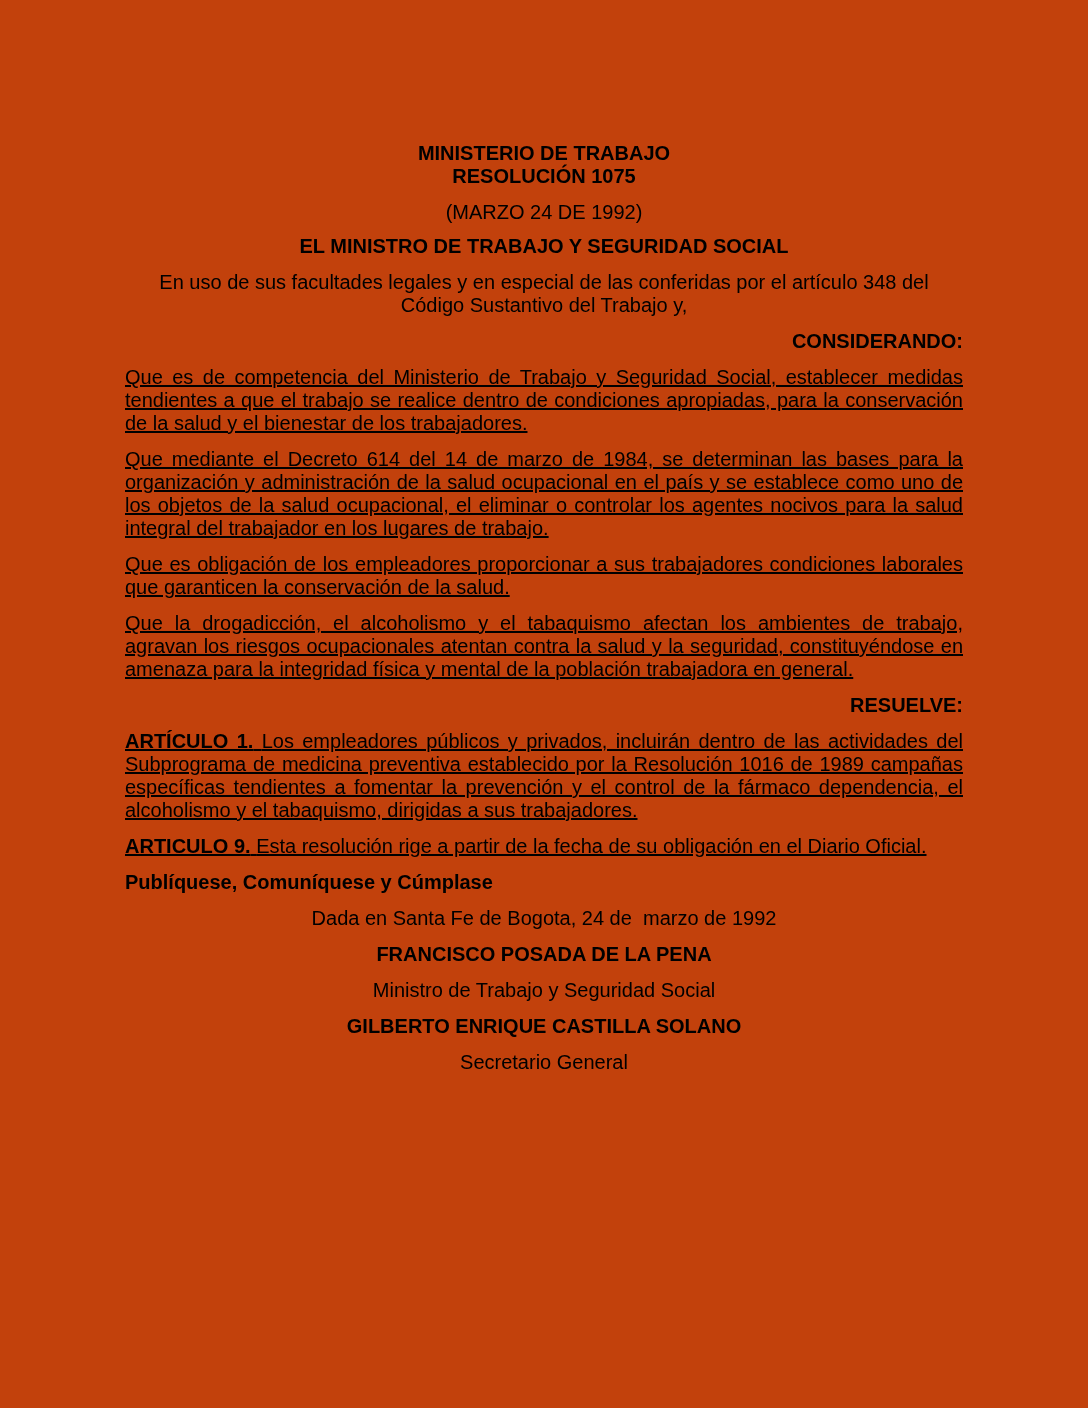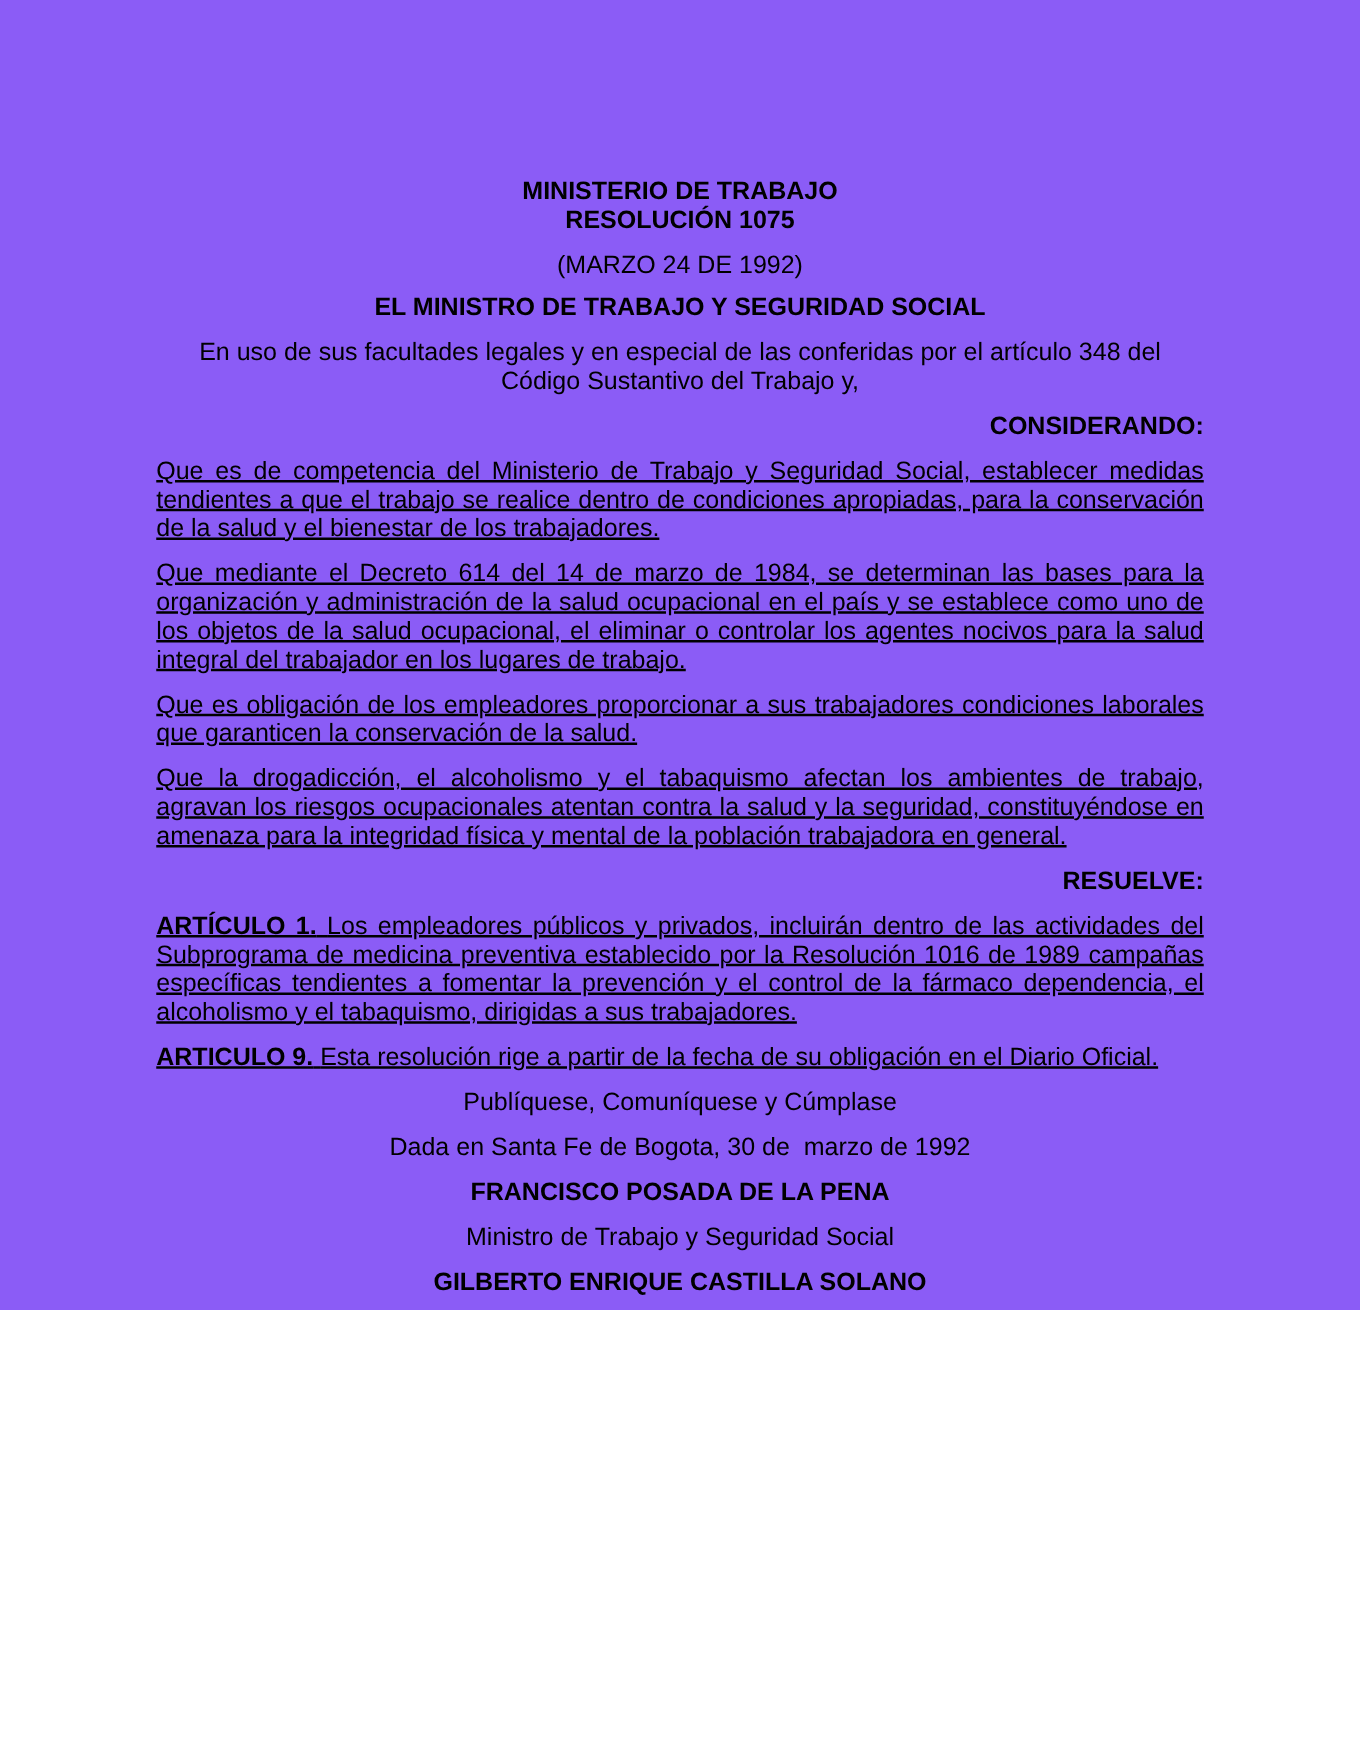--- a/index.html
+++ b/index.html
@@ -3,41 +3,41 @@
 <meta charset="utf-8">
 <style>
   html, body {
     margin: 0;
     padding: 0;
     background: #ffffff;
   }
   .page {
     position: relative;
     width: 1088px;
-    height: 1048px;
-    background: #8b5cf6;
+    height: 1408px;
+    background: #c2410c;
     color: #000000;
     font-family: "Liberation Sans", sans-serif;
     font-size: 20px;
     line-height: 23px;
     box-sizing: border-box;
     overflow: hidden;
   }
   .content {
     width: 838px;
     margin: 0 auto;
     padding-top: 142px;
   }
   .content p,
   .content div.block {
     margin: 0 0 13px 0;
   }
   .center { text-align: center; }
   .justify { text-align: justify; text-decoration: underline; }
-  .left { text-align: center; }
+  .left { text-align: left; font-weight: bold; }
   .bold { font-weight: bold; margin-top: 11px; }
   .section-heading {
     margin: 4px 0 13px 0;
     text-align: right;
     font-weight: bold;
   }
   .article-label { font-weight: bold; }
   .dateline { white-space: pre-wrap; }
 </style>
 </head>
@@ -75,21 +75,21 @@
       <span>Los empleadores públicos y privados, incluirán dentro de las actividades del Subprograma de medicina preventiva establecido por la Resolución 1016 de 1989 campañas específicas tendientes a fomentar la prevención y el control de la fármaco dependencia, el alcoholismo y el tabaquismo, dirigidas a sus trabajadores.</span>
     </p>
 
     <p class="justify">
       <span class="article-label">ARTICULO 9.</span>
       <span>Esta resolución rige a partir de la fecha de su obligación en el Diario Oficial.</span>
     </p>
 
     <p class="left">Publíquese, Comuníquese y Cúmplase</p>
 
-    <p class="center dateline">Dada en Santa Fe de Bogota, 30 de  marzo de 1992</p>
+    <p class="center dateline">Dada en Santa Fe de Bogota, 24 de  marzo de 1992</p>
 
     <p class="center bold">FRANCISCO POSADA DE LA PENA</p>
 
     <p class="center">Ministro de Trabajo y Seguridad Social</p>
 
     <p class="center bold">GILBERTO ENRIQUE CASTILLA SOLANO</p>
 
     <p class="center">Secretario General</p>
 
   </div>

